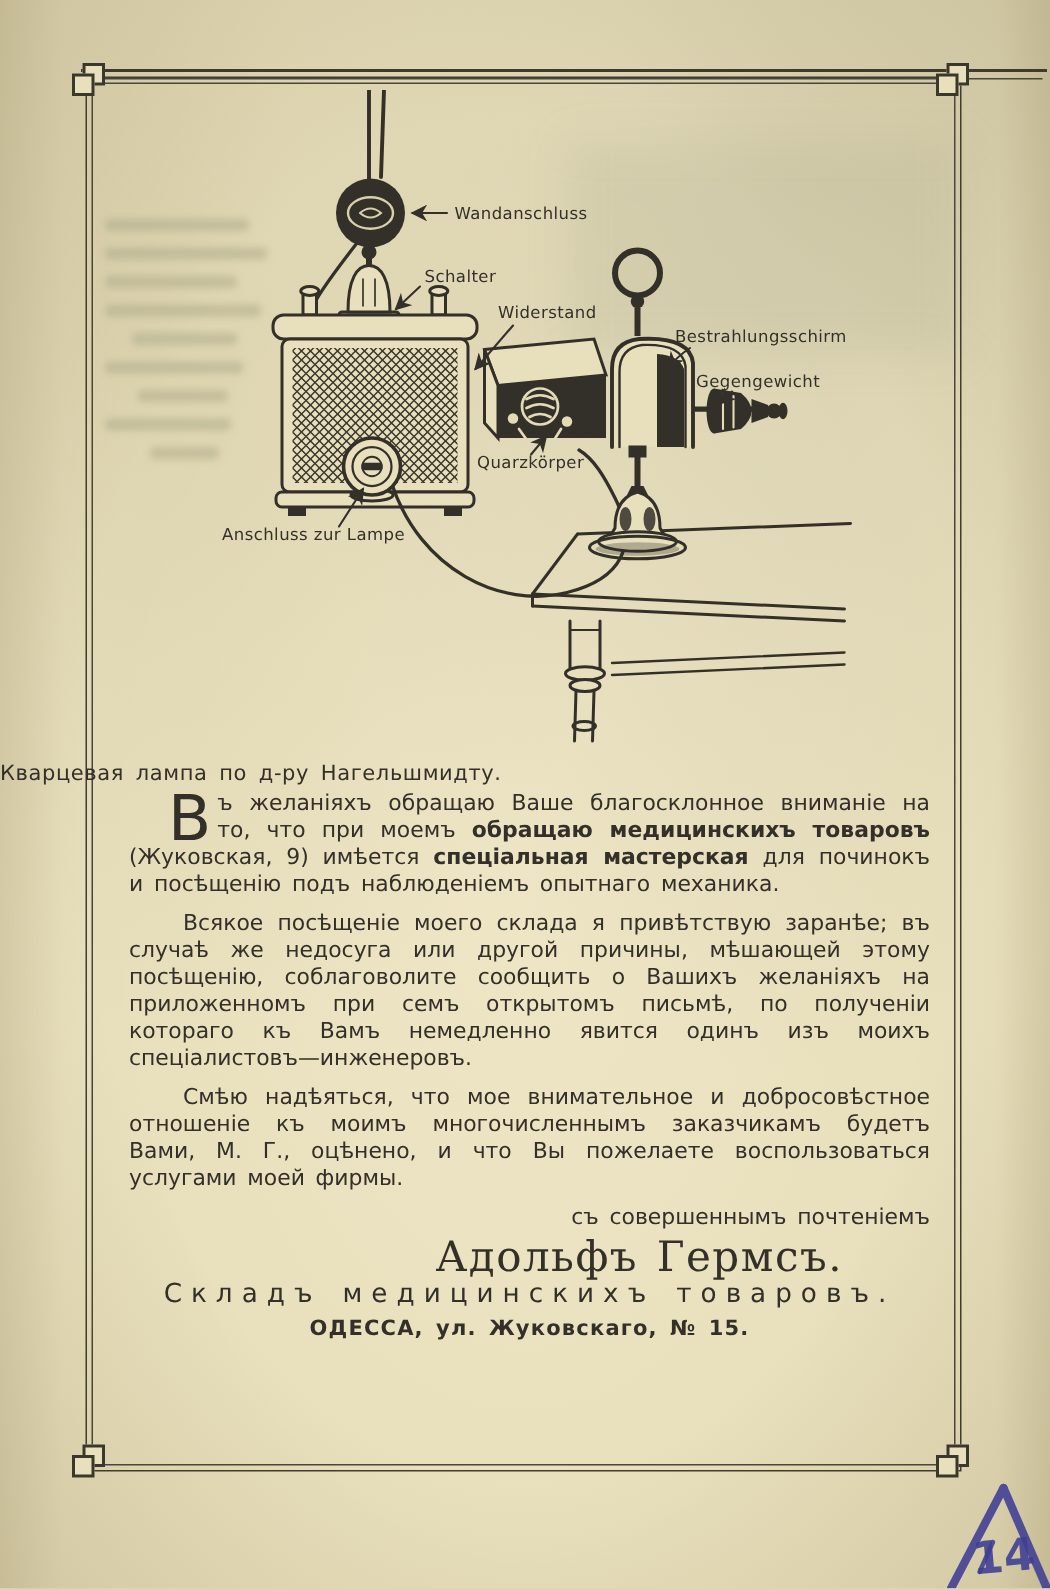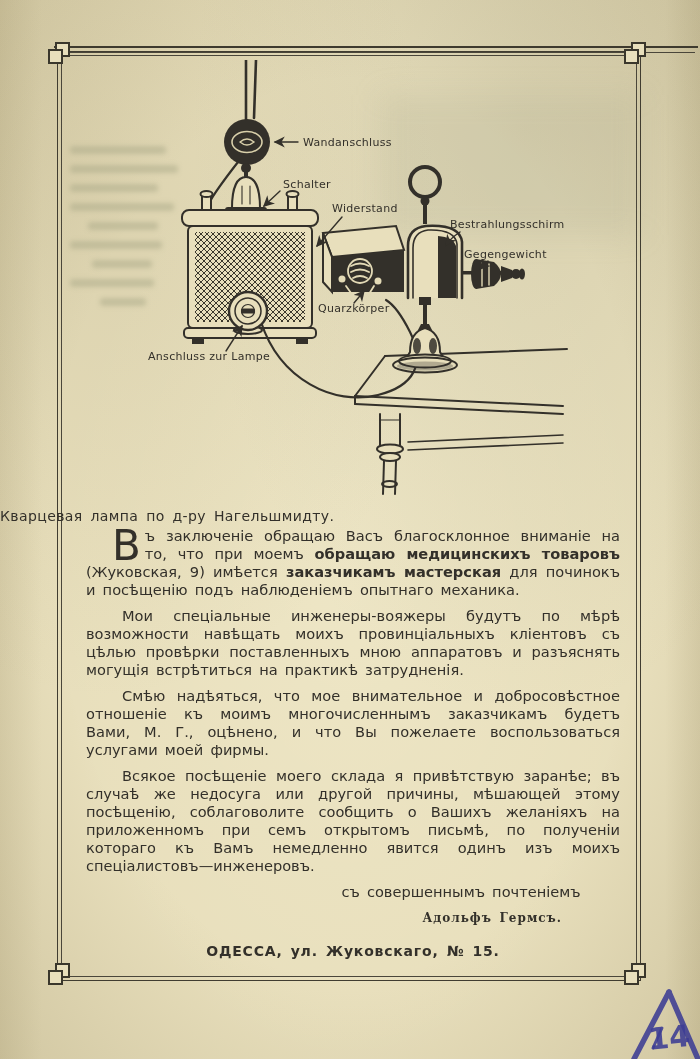--- a/index.html
+++ b/index.html
@@ -38,25 +38,25 @@
   
   .caption{position:absolute; left:0; top:508px; width:616px; text-align:left;
     font-size:14px; letter-spacing:.4px; word-spacing:3px;}
   
   .content{position:absolute; left:86px; top:527px; width:534px;
     font-size:14.6px; line-height:18px; text-align:justify; word-spacing:2.5px;}
   .content p{margin:0 0 8px 0;}
   .content p.indent{text-indent:36px;}
   .dropcap{float:left; font-size:42px; line-height:34px; padding:2px 4px 0 26px;}
   .b{font-weight:bold;}
-  .closing{margin:0 0 2px 0; padding-left:216px; text-align:center;}
+  .closing{margin:0 0 2px 0; padding-left:216px; text-align:right;}
   .signature{margin:4px 0 0 0; text-align:right; padding-right:58px;
-    font-family:"DejaVu Serif", serif; font-weight:bold; font-size:12px; letter-spacing:1px;}
+    font-family:"DejaVu Serif", serif; font-weight:normal; font-size:28px; letter-spacing:1px;}
   .f1{margin-top:7px; text-align:center; font-size:17.5px; letter-spacing:6px;}
-  .f2{margin-top:15px; text-align:center; font-size:14px; font-weight:bold; letter-spacing:.8px;}
+  .f2{margin-top:5px; text-align:center; font-size:14px; font-weight:bold; letter-spacing:.8px;}
   .stamp{position:absolute; left:612px; top:986px;}
 </style>
 </head>
 <body>
 
 <div class="page">
 
   <div class="ghost">
     <div class="gl" style="width:96px"></div>
       <div class="gl" style="width:108px"></div>
@@ -216,27 +216,27 @@
     <text x="330" y="168">Bestrahlungsschirm</text>
     <text x="344" y="198">Gegengewicht</text>
     <text x="198" y="252">Quarzkörper</text>
     <text x="28" y="300">Anschluss zur Lampe</text>
   </svg>
 
   <div class="caption">Кварцевая лампа по д-ру Нагельшмидту.</div>
 
   <div class="content">
     <p>
-      <span class="dropcap">В</span><span>ъ заключеніе обращаю Васъ благосклонное вниманіе на то, что при моемъ </span><span class="b">обращаю медицинскихъ товаровъ</span><span> (Жуковская, 9) имѣется </span><span class="b">заказчикамъ мастерская</span><span> для починокъ и посѣщенію подъ наблюденіемъ опытнаго механика.</span>
+      <span class="dropcap">В</span><span>ъ желаніяхъ обращаю Ваше благосклонное вниманіе на то, что при моемъ </span><span class="b">обращаю медицинскихъ товаровъ</span><span> (Жуковская, 9) имѣется </span><span class="b">спеціальная мастерская</span><span> для починокъ и посѣщенію подъ наблюденіемъ опытнаго механика.</span>
     </p>
-    <p class="indent">Мои спеціальные инженеры-вояжеры будутъ по мѣрѣ возможности навѣщать моихъ провинціальныхъ кліентовъ съ цѣлью провѣрки поставленныхъ мною аппаратовъ и разъяснять могущія встрѣтиться на практикѣ затрудненія.</p>
+    <p class="indent">Всякое посѣщеніе моего склада я привѣтствую заранѣе; въ случаѣ же недосуга или другой причины, мѣшающей этому посѣщенію, соблаговолите сообщить о Вашихъ желаніяхъ на приложенномъ при семъ открытомъ письмѣ, по полученіи котораго къ Вамъ немедленно явится одинъ изъ моихъ спеціалистовъ—инженеровъ.</p>
     <p class="indent">Смѣю надѣяться, что мое внимательное и добросовѣстное отношеніе къ моимъ многочисленнымъ заказчикамъ будетъ Вами, М. Г., оцѣнено, и что Вы пожелаете воспользоваться услугами моей фирмы.</p>
-    <p class="indent">Всякое посѣщеніе моего склада я привѣтствую заранѣе; въ случаѣ же недосуга или другой причины, мѣшающей этому посѣщенію, соблаговолите сообщить о Вашихъ желаніяхъ на приложенномъ при семъ открытомъ письмѣ, по полученіи котораго къ Вамъ немедленно явится одинъ изъ моихъ спеціалистовъ—инженеровъ.</p>
     <p class="closing">съ совершеннымъ почтеніемъ</p>
     <div class="signature">Адольфъ Гермсъ.</div>
+    <div class="f1">Складъ медицинскихъ товаровъ.</div>
     <div class="f2">ОДЕССА, ул. Жуковскаго, № 15.</div>
   </div>
 
   <svg class="stamp" width="88" height="73" viewBox="0 0 88 73">
     <g stroke="#3d3d94" stroke-width="5.5" fill="none" opacity=".88" stroke-linecap="round">
       <path d="M57,6 L22,73"></path>
       <path d="M57,6 L86,73"></path>
       <path d="M50,42 L41,62" stroke-width="3"></path>
     </g>
     <text x="36" y="63" transform="rotate(-5 44 50)" style="font-family:'DejaVu Sans',sans-serif;font-size:30px;font-weight:bold;fill:#3d3d94;opacity:.88">14</text>

